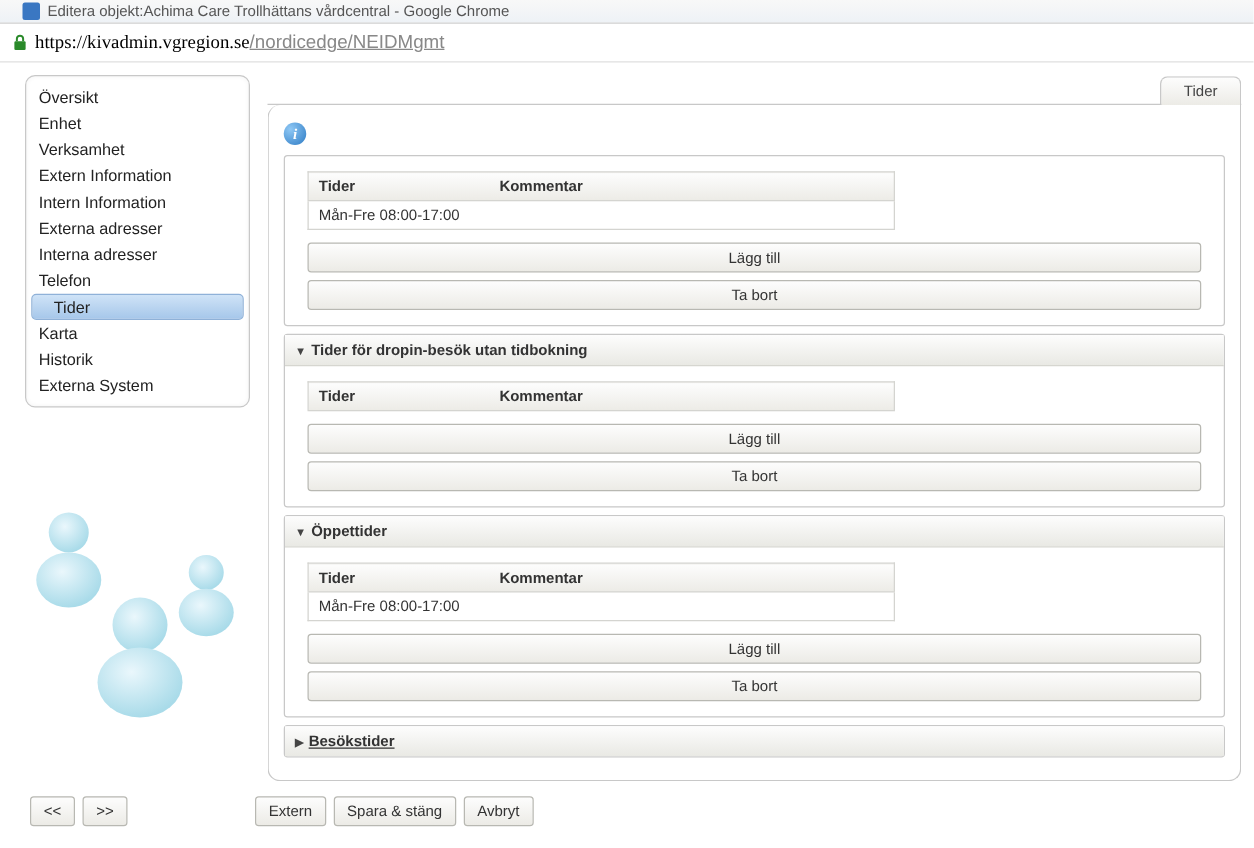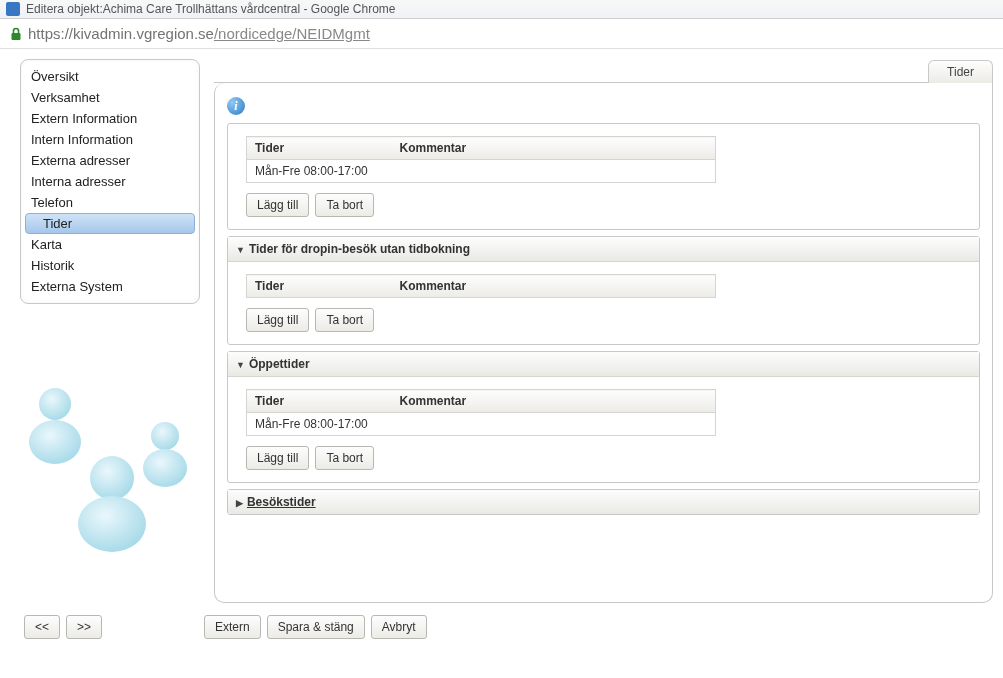--- a/index.html
+++ b/index.html
@@ -6,21 +6,21 @@
   body {
     font-family: Arial, Helvetica, sans-serif;
     font-size: 12px;
     background: #fff;
     color: #333;
     width: 1003px;
   }
   .titlebar {
     background: linear-gradient(to bottom, #f8f8f8, #eef2f6);
     border-bottom: 1px solid #d0d0d0;
-    padding: 2px 6px;
+    padding: 2px 18px;
     display: flex;
     align-items: flex-end;
     gap: 6px;
     font-size: 12px;
     color: #555;
   }
   .app-icon {
     width: 14px; height: 14px;
     background: #3a77c2;
     border-radius: 2px;
@@ -32,21 +32,21 @@
     display: flex;
     align-items: center;
     gap: 6px;
     font-size: 15px;
   }
   .lock-icon {
     width: 12px; height: 14px;
     display: inline-block;
   }
   .lock-icon svg { display: block; }
-  .url-secure { color: #737373; }
+  .url-secure { color: #000000; font-family: Liberation Serif, serif; }
   .url-path { color: #888; text-decoration: underline; }
   .page {
     display: flex;
     gap: 14px;
     padding: 10px 10px 8px 20px;
   }
   .sidebar {
     width: 180px;
     flex-shrink: 0;
   }
@@ -172,21 +172,21 @@
   .btn {
     background: linear-gradient(to bottom, #fdfdfd, #ecebe6);
     border: 1px solid #b8b8b2;
     border-radius: 3px;
     padding: 4px 10px;
     font-size: 12px;
     color: #333;
     cursor: pointer;
     font-family: inherit;
   }
-  .btn-row { display: flex; gap: 6px; }
+  .btn-row { display: flex; gap: 6px; flex-direction: column; }
   .footer {
     display: flex;
     padding: 4px 10px 14px 10px;
     gap: 14px;
   }
   .footer-left {
     width: 180px;
     display: flex;
     gap: 6px;
     justify-content: flex-start;
@@ -214,20 +214,21 @@
   </span>
   <span>
     <span class="url-secure">https://kivadmin.vgregion.se</span><span class="url-path">/nordicedge/NEIDMgmt</span>
   </span>
 </div>
 
 <div class="page">
   <div class="sidebar">
     <div class="sidebar-panel">
       <div class="nav-item">Översikt</div>
+      <div class="nav-item">Enhet</div>
       <div class="nav-item">Verksamhet</div>
       <div class="nav-item">Extern Information</div>
       <div class="nav-item">Intern Information</div>
       <div class="nav-item">Externa adresser</div>
       <div class="nav-item">Interna adresser</div>
       <div class="nav-item">Telefon</div>
       <div class="nav-item sub selected">Tider</div>
       <div class="nav-item">Karta</div>
       <div class="nav-item">Historik</div>
       <div class="nav-item">Externa System</div>

